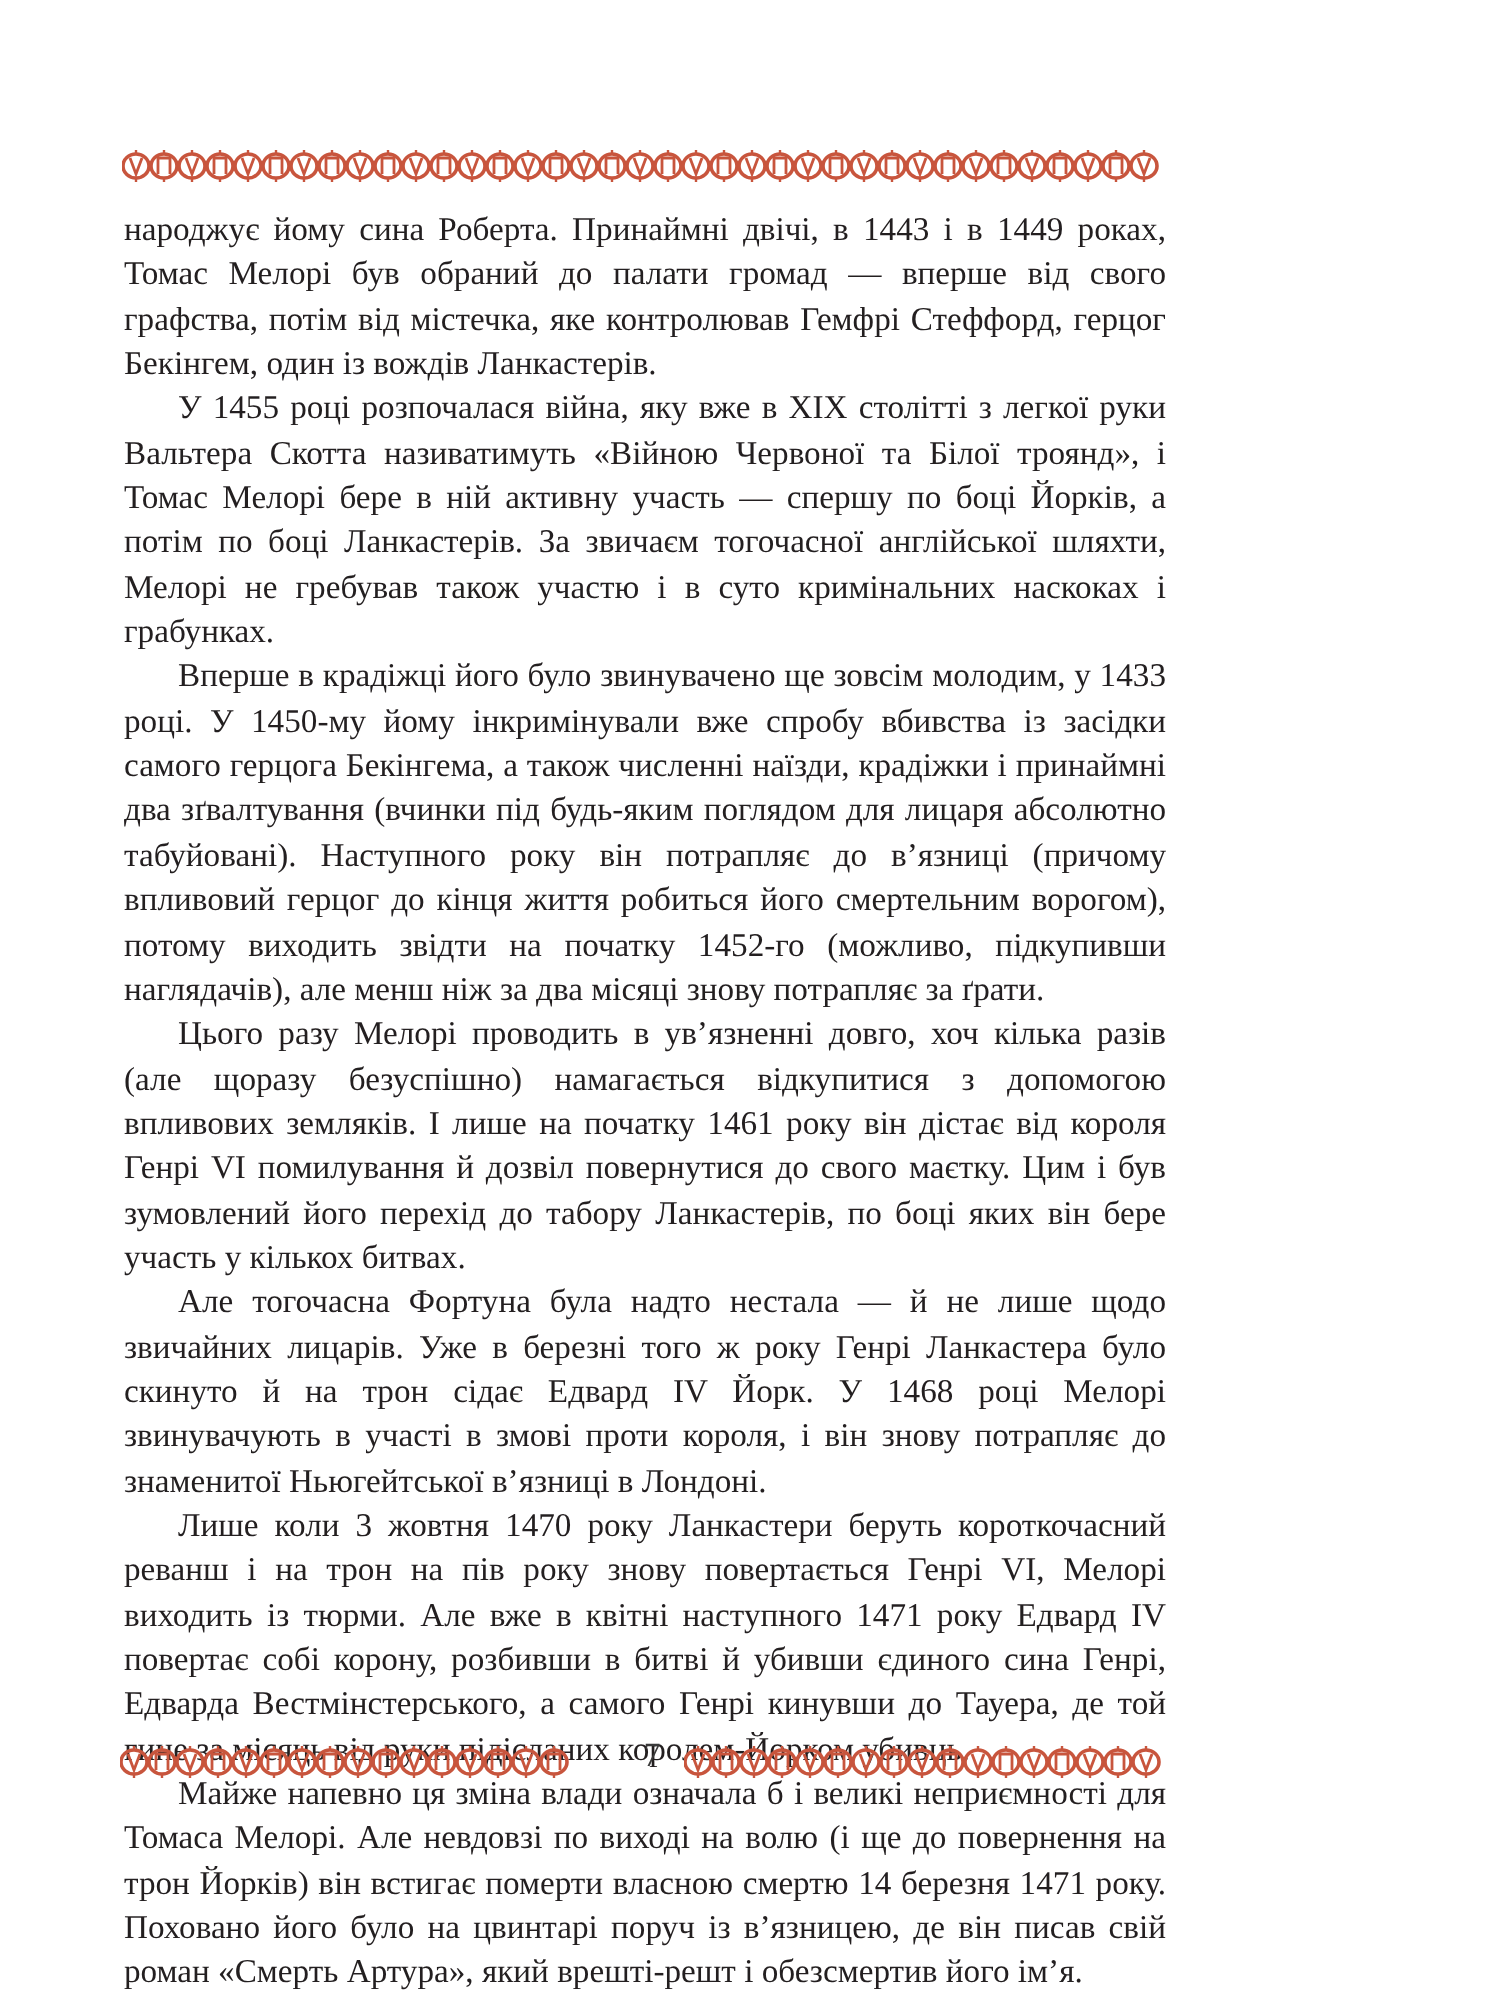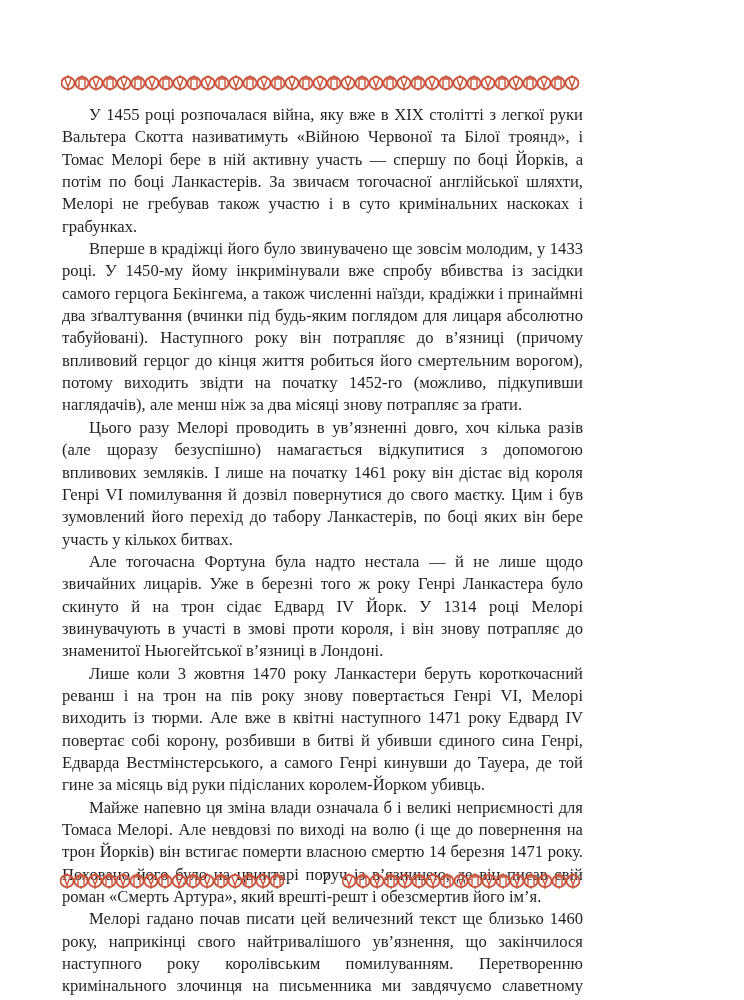--- a/index.html
+++ b/index.html
@@ -277,24 +277,25 @@
       <g>
         <ellipse cx="511" cy="8" rx="6.5" ry="6" fill="none" stroke="#c8553d" stroke-width="1.8"></ellipse>
         <path d="M508 4 L511 12 L514 4" fill="none" stroke="#c8553d" stroke-width="1.4"></path>
         <line x1="511" y1="0" x2="511" y2="2" stroke="#c8553d" stroke-width="1.2"></line>
         <line x1="511" y1="16" x2="511" y2="14" stroke="#c8553d" stroke-width="1.2"></line>
       </g>
     </svg>
   </div>
 
 <div class="text-body">
+  <p class="cont">народжує йому сина Роберта. Принаймні двічі, в 1443 і в 1449 роках, Томас Мелорі був обраний до палати громад — вперше від свого графства, потім від містечка, яке контролював Гемфрі Стеффорд, герцог Бекінгем, один із вождів Ланкастерів.</p>
   <p>У 1455 році розпочалася війна, яку вже в XIX столітті з легкої руки Вальтера Скотта називатимуть «Війною Червоної та Білої троянд», і Томас Мелорі бере в ній активну участь — спершу по боці Йорків, а потім по боці Ланкастерів. За звичаєм тогочасної англійської шляхти, Мелорі не гребував також участю і в суто кримінальних наскоках і грабунках.</p>
   <p>Вперше в крадіжці його було звинувачено ще зовсім молодим, у 1433 році. У 1450-му йому інкримінували вже спробу вбивства із засідки самого герцога Бе­кінгема, а також численні наїзди, крадіжки і принаймні два зґвалтування (вчинки під будь-яким поглядом для лицаря абсолютно табуйовані). Наступного року він потрапляє до в’язниці (причому впливовий герцог до кінця життя робиться його смертельним ворогом), потому виходить звідти на початку 1452-го (можливо, підкупивши наглядачів), але менш ніж за два місяці знову потрапляє за ґрати.</p>
   <p>Цього разу Мелорі проводить в ув’язненні довго, хоч кілька разів (але що­разу безуспішно) намагається відкупитися з допомогою впливових земляків. І лише на початку 1461 року він дістає від короля Генрі VI помилування й до­звіл повернутися до свого маєтку. Цим і був зумовлений його перехід до табору Ланкастерів, по боці яких він бере участь у кількох битвах.</p>
-  <p>Але тогочасна Фортуна була надто нестала — й не лише щодо звичайних лицарів. Уже в березні того ж року Генрі Ланкастера було скинуто й на трон сідає Едвард IV Йорк. У 1314 році Мелорі звинувачують в участі в змові проти короля, і він знову потрапляє до знаменитої Ньюгейтської в’язниці в Лондоні.</p>
+  <p>Але тогочасна Фортуна була надто нестала — й не лише щодо звичайних лицарів. Уже в березні того ж року Генрі Ланкастера було скинуто й на трон сідає Едвард IV Йорк. У 1468 році Мелорі звинувачують в участі в змові проти короля, і він знову потрапляє до знаменитої Ньюгейтської в’язниці в Лондоні.</p>
   <p>Лише коли 3 жовтня 1470 року Ланкастери беруть короткочасний реванш і на трон на пів року знову повертається Генрі VI, Мелорі виходить із тюрми. Але вже в квітні наступного 1471 року Едвард IV повертає собі корону, розбивши в битві й убивши єдиного сина Генрі, Едварда Вестмінстерського, а самого Генрі кинувши до Тауера, де той гине за місяць від руки підісланих королем-Йорком убивць.</p>
   <p>Майже напевно ця зміна влади означала б і великі неприємності для Томаса Мелорі. Але невдовзі по виході на волю (і ще до повернення на трон Йорків) він встигає померти власною смертю 14 березня 1471 року. Поховано його було на цвинтарі поруч із в’язницею, де він писав свій роман «Смерть Артура», який врешті-решт і обезсмертив його ім’я.</p>
   <p>Мелорі гадано почав писати цей величезний текст ще близько 1460 року, наприкінці свого найтривалішого ув’язнення, що закінчилося наступного року королівським помилуванням. Перетворенню кримінального злочинця на пись­менника ми завдячуємо славетному мерові Лондона Річарду Віттінґтону (що</p>
 </div>
 
 <div class="ornament" id="bottom-ornament-left">
     <svg width="230" height="16">
       <g>
         <ellipse cx="7" cy="8" rx="6.5" ry="6" fill="none" stroke="#c8553d" stroke-width="1.8"></ellipse>
         <path d="M4 4 L7 12 L10 4" fill="none" stroke="#c8553d" stroke-width="1.4"></path>

